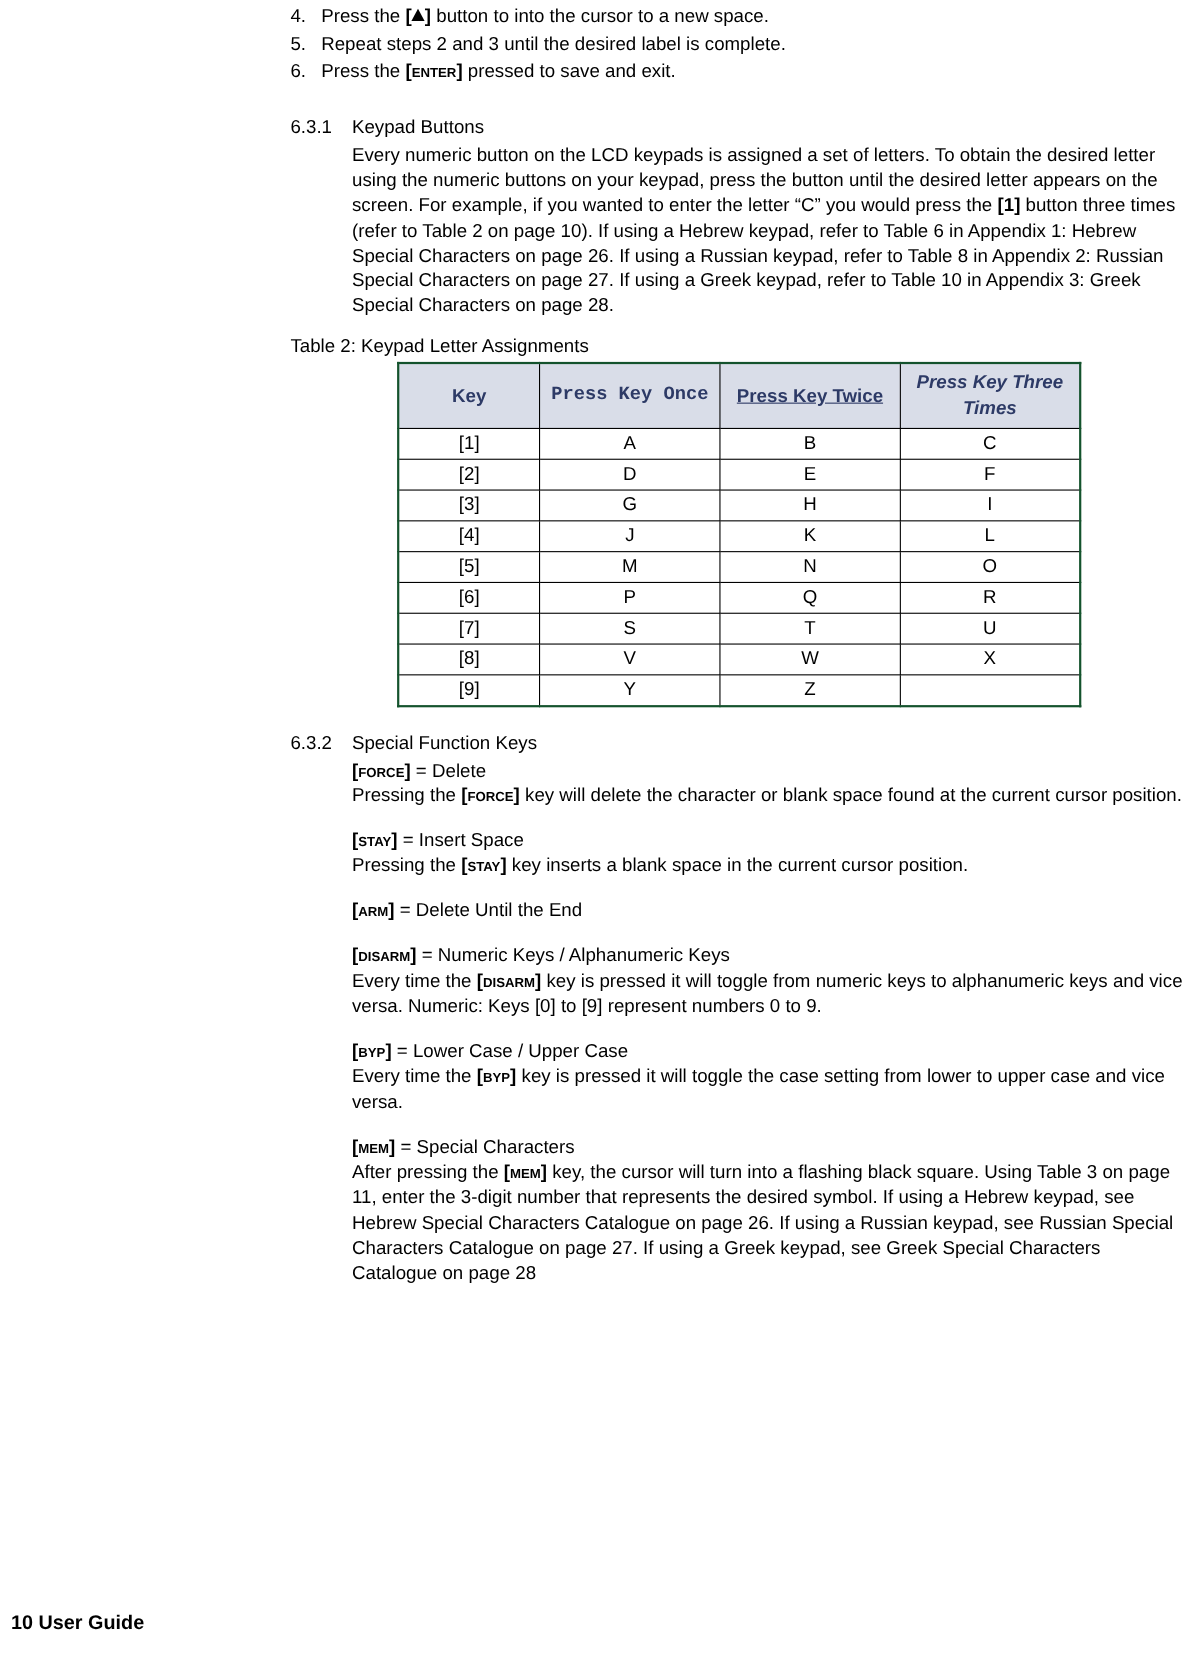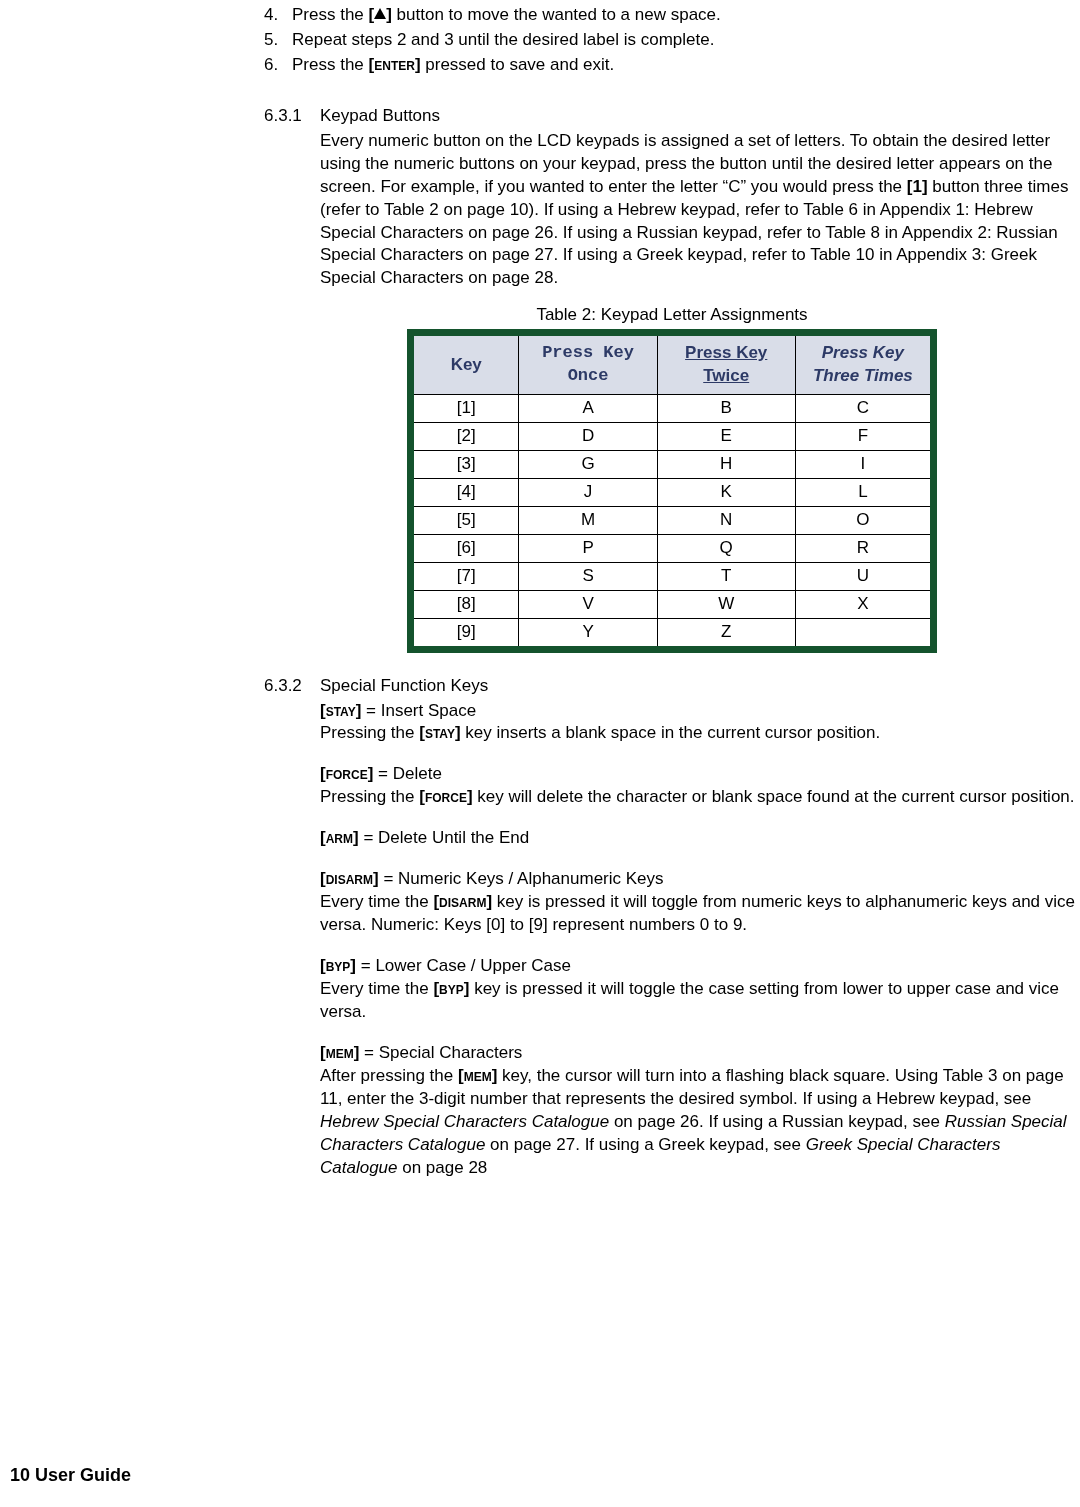--- a/index.html
+++ b/index.html
@@ -40,29 +40,28 @@
   }
   .section-number {
     display: inline-block;
     width: 56px;
   }
   .section-body {
     margin-left: 56px;
     margin-bottom: 14px;
   }
   .table-caption {
-    text-align: center;
     margin-top: 12px;
     margin-bottom: 2px;
   }
   table.keypad {
     border-collapse: collapse;
     margin: 0 auto 22px auto;
-    width: 530px;
-    border: 7px solid #14532d;
+    width: 622px;
+    border: 2px solid #14532d;
   }
   table.keypad th {
     background: #d9dde8;
     color: #2d3a66;
     font-weight: bold;
     border: 1px solid #000;
     padding: 6px 4px;
     text-align: center;
     vertical-align: middle;
   }
@@ -73,21 +72,21 @@
     font-size: 17px;
   }
   table.keypad th:first-child { width: 110px; }
   table.keypad th:nth-child(2) { width: 140px; font-family: Liberation Mono, monospace; }
   table.keypad th:nth-child(3) { width: 140px; text-decoration: underline; }
   table.keypad th:nth-child(4) { width: 140px; font-style: italic; }
   .fn-key-block { margin-bottom: 18px; }
   .fn-key-title { }
   .keycap { font-weight: bold; }
   .smallcaps { font-variant: small-caps; margin-top: 19px; }
-  .italic { font-style: italic; }
+  .italic { }
   .footer {
     position: absolute;
     bottom: 20px;
     left: 10px;
     font-weight: bold;
     font-size: 18px;
   }
   .tri {
     display: inline-block;
     width: 0; height: 0;
@@ -100,21 +99,21 @@
   }
 </style>
 </head>
 <body>
 
 <div class="content">
 
   <ol class="steps">
     <li>
       <span class="num">4.</span>
-      <span>Press the </span><span class="keycap">[<span class="tri"></span>]</span><span> button to move the wanted to a new space.</span>
+      <span>Press the </span><span class="keycap">[<span class="tri"></span>]</span><span> button to into the cursor to a new space.</span>
     </li>
     <li>
       <span class="num">5.</span>
       <span>Repeat steps 2 and 3 until the desired label is complete.</span>
     </li>
     <li>
       <span class="num">6.</span>
       <span>Press the </span><span class="keycap">[<span class="smallcaps">enter</span>]</span><span> pressed to save and exit.</span>
     </li>
   </ol>
@@ -193,26 +192,26 @@
         </tr>
       </tbody>
   </table>
 
   <div class="section-heading">
     <span class="section-number">6.3.2</span><span>Special Function Keys</span>
   </div>
   <div class="section-body">
     <div>
         <div class="fn-key-block">
+          <div class="fn-key-title"><span class="keycap">[<span class="smallcaps">force</span>]</span><span> = Delete</span></div>
+          <div><span>Pressing the </span><span class="keycap">[<span class="smallcaps">force</span>]</span><span> key will delete the character or blank space found at the current cursor position.</span></div>
+        </div>
+        <div class="fn-key-block">
           <div class="fn-key-title"><span class="keycap">[<span class="smallcaps">stay</span>]</span><span> = Insert Space</span></div>
           <div><span>Pressing the </span><span class="keycap">[<span class="smallcaps">stay</span>]</span><span> key inserts a blank space in the current cursor position.</span></div>
-        </div>
-        <div class="fn-key-block">
-          <div class="fn-key-title"><span class="keycap">[<span class="smallcaps">force</span>]</span><span> = Delete</span></div>
-          <div><span>Pressing the </span><span class="keycap">[<span class="smallcaps">force</span>]</span><span> key will delete the character or blank space found at the current cursor position.</span></div>
         </div>
         <div class="fn-key-block">
           <div class="fn-key-title"><span class="keycap">[<span class="smallcaps">arm</span>]</span><span> = Delete Until the End</span></div>
         </div>
         <div class="fn-key-block">
           <div class="fn-key-title"><span class="keycap">[<span class="smallcaps">disarm</span>]</span><span> = Numeric Keys / Alphanumeric Keys</span></div>
           <div><span>Every time the </span><span class="keycap">[<span class="smallcaps">disarm</span>]</span><span> key is pressed it will toggle from numeric keys to alphanumeric keys and vice versa. Numeric: Keys [0] to [9] represent numbers 0 to 9.</span></div>
         </div>
         <div class="fn-key-block">
           <div class="fn-key-title"><span class="keycap">[<span class="smallcaps">byp</span>]</span><span> = Lower Case / Upper Case</span></div>

